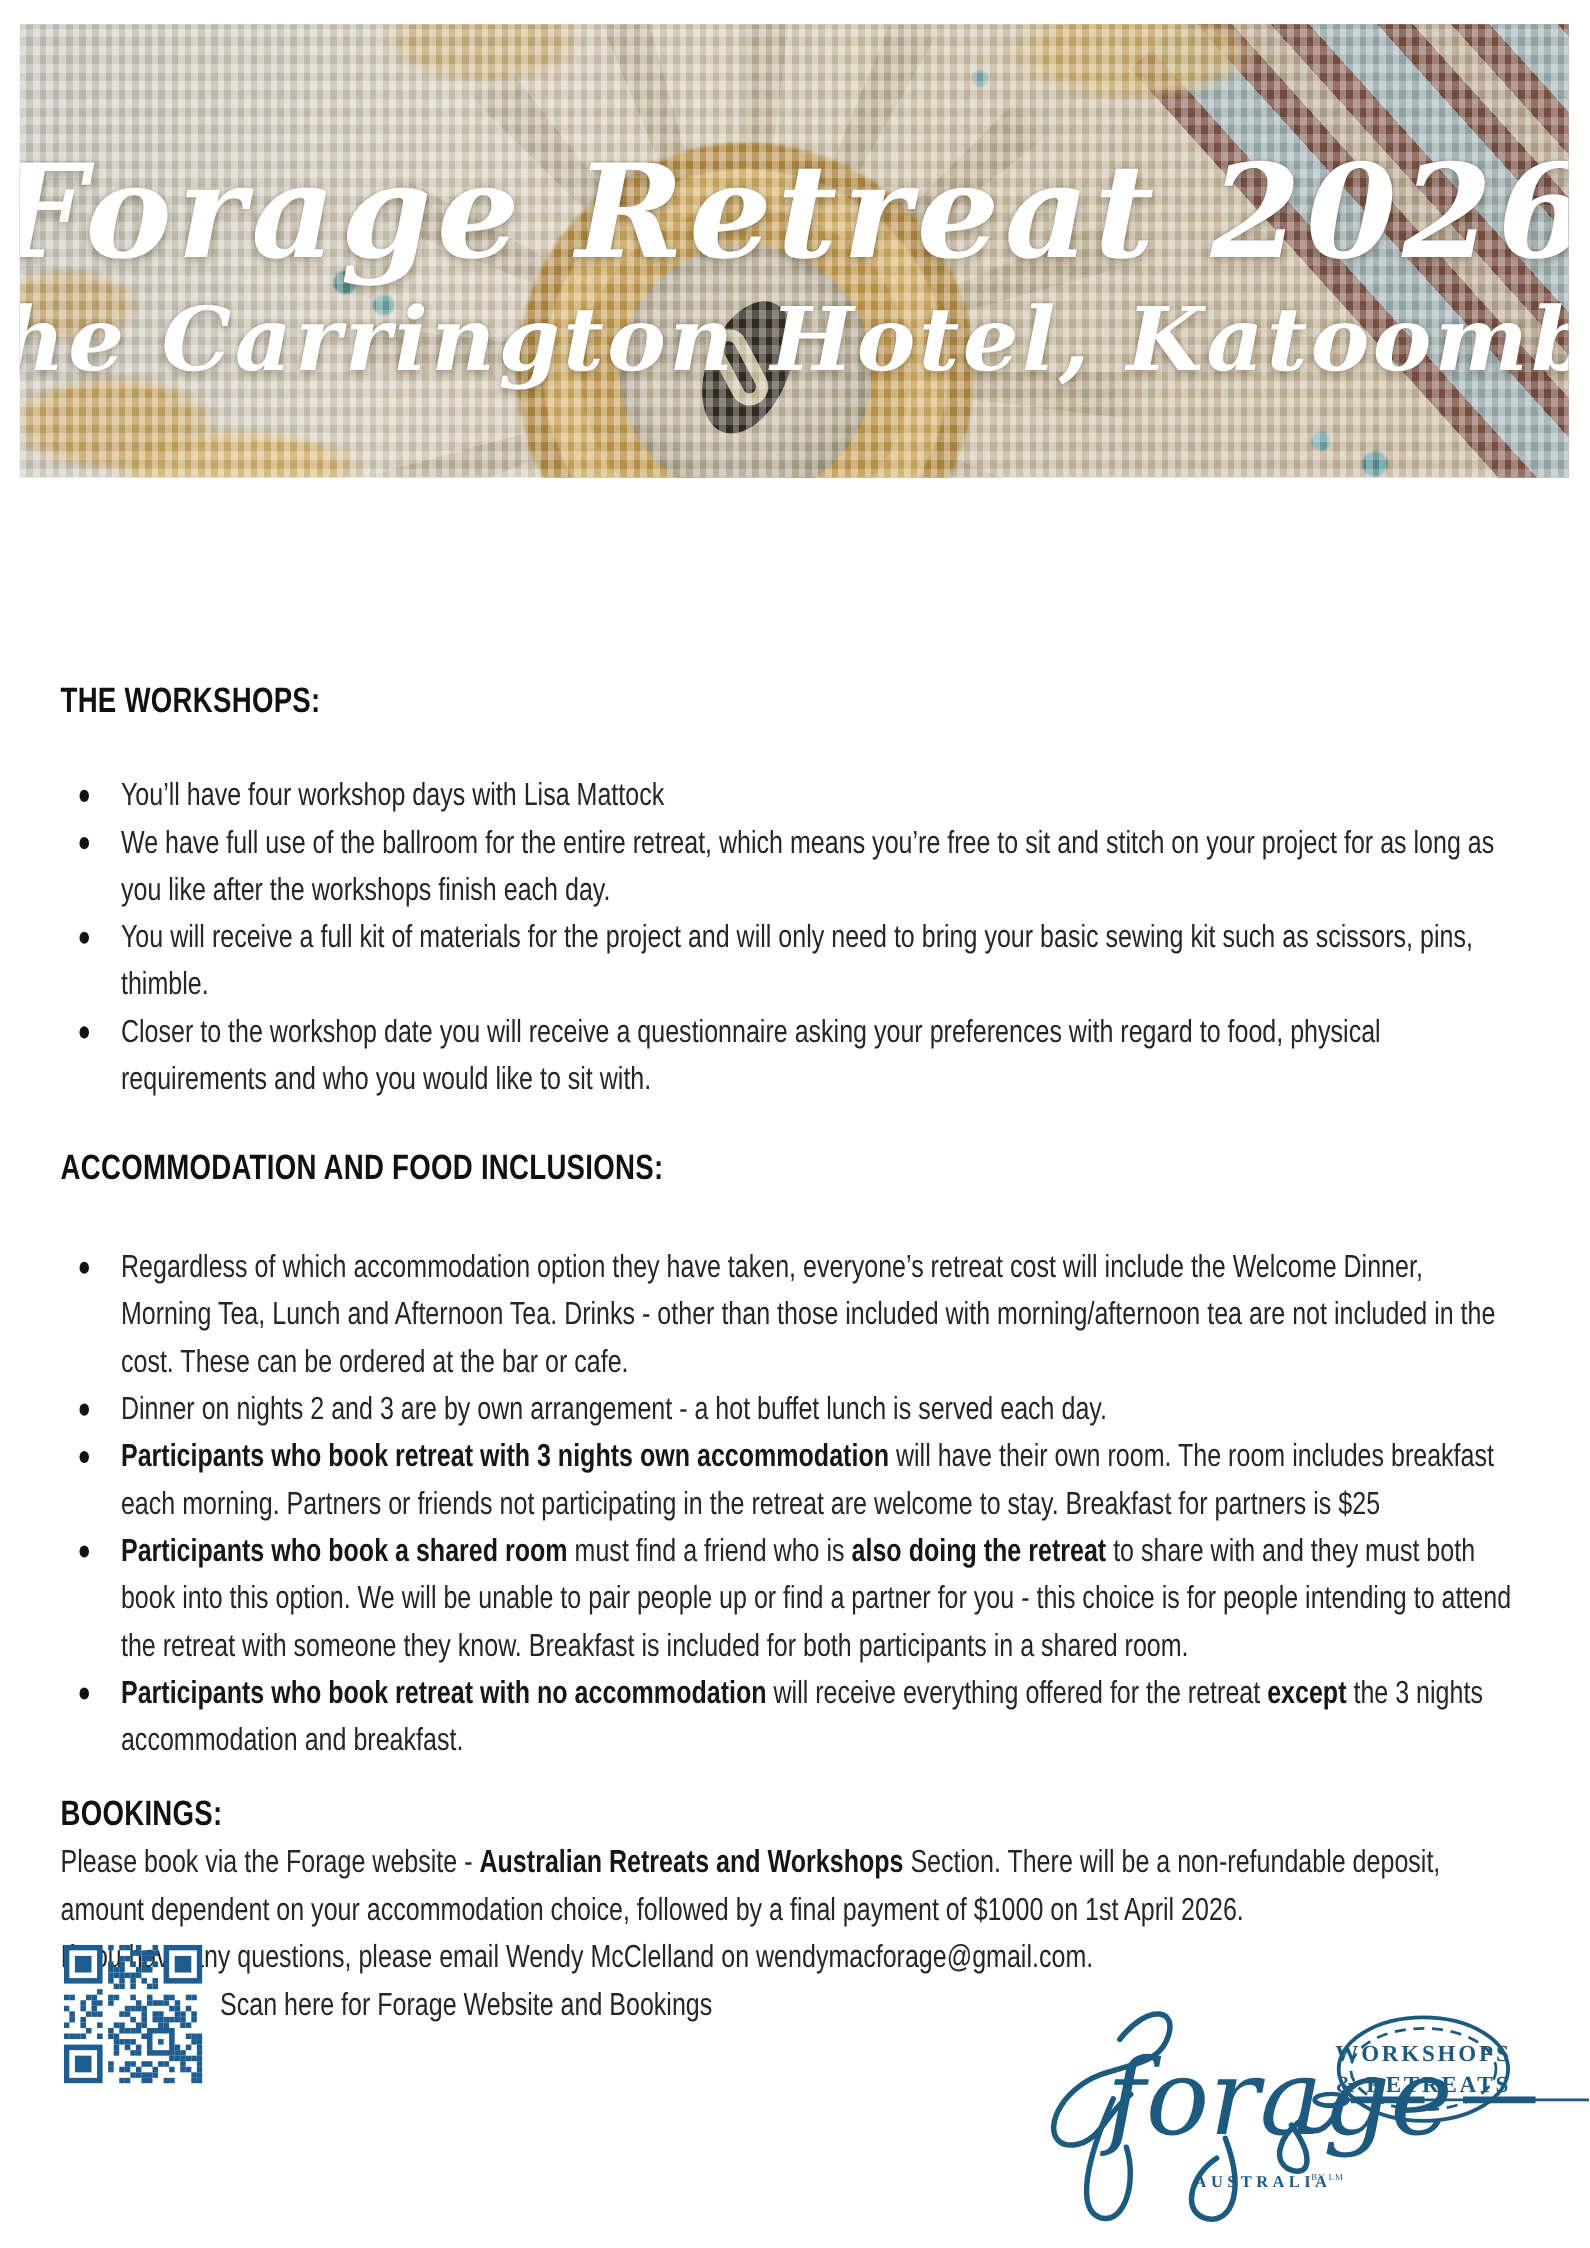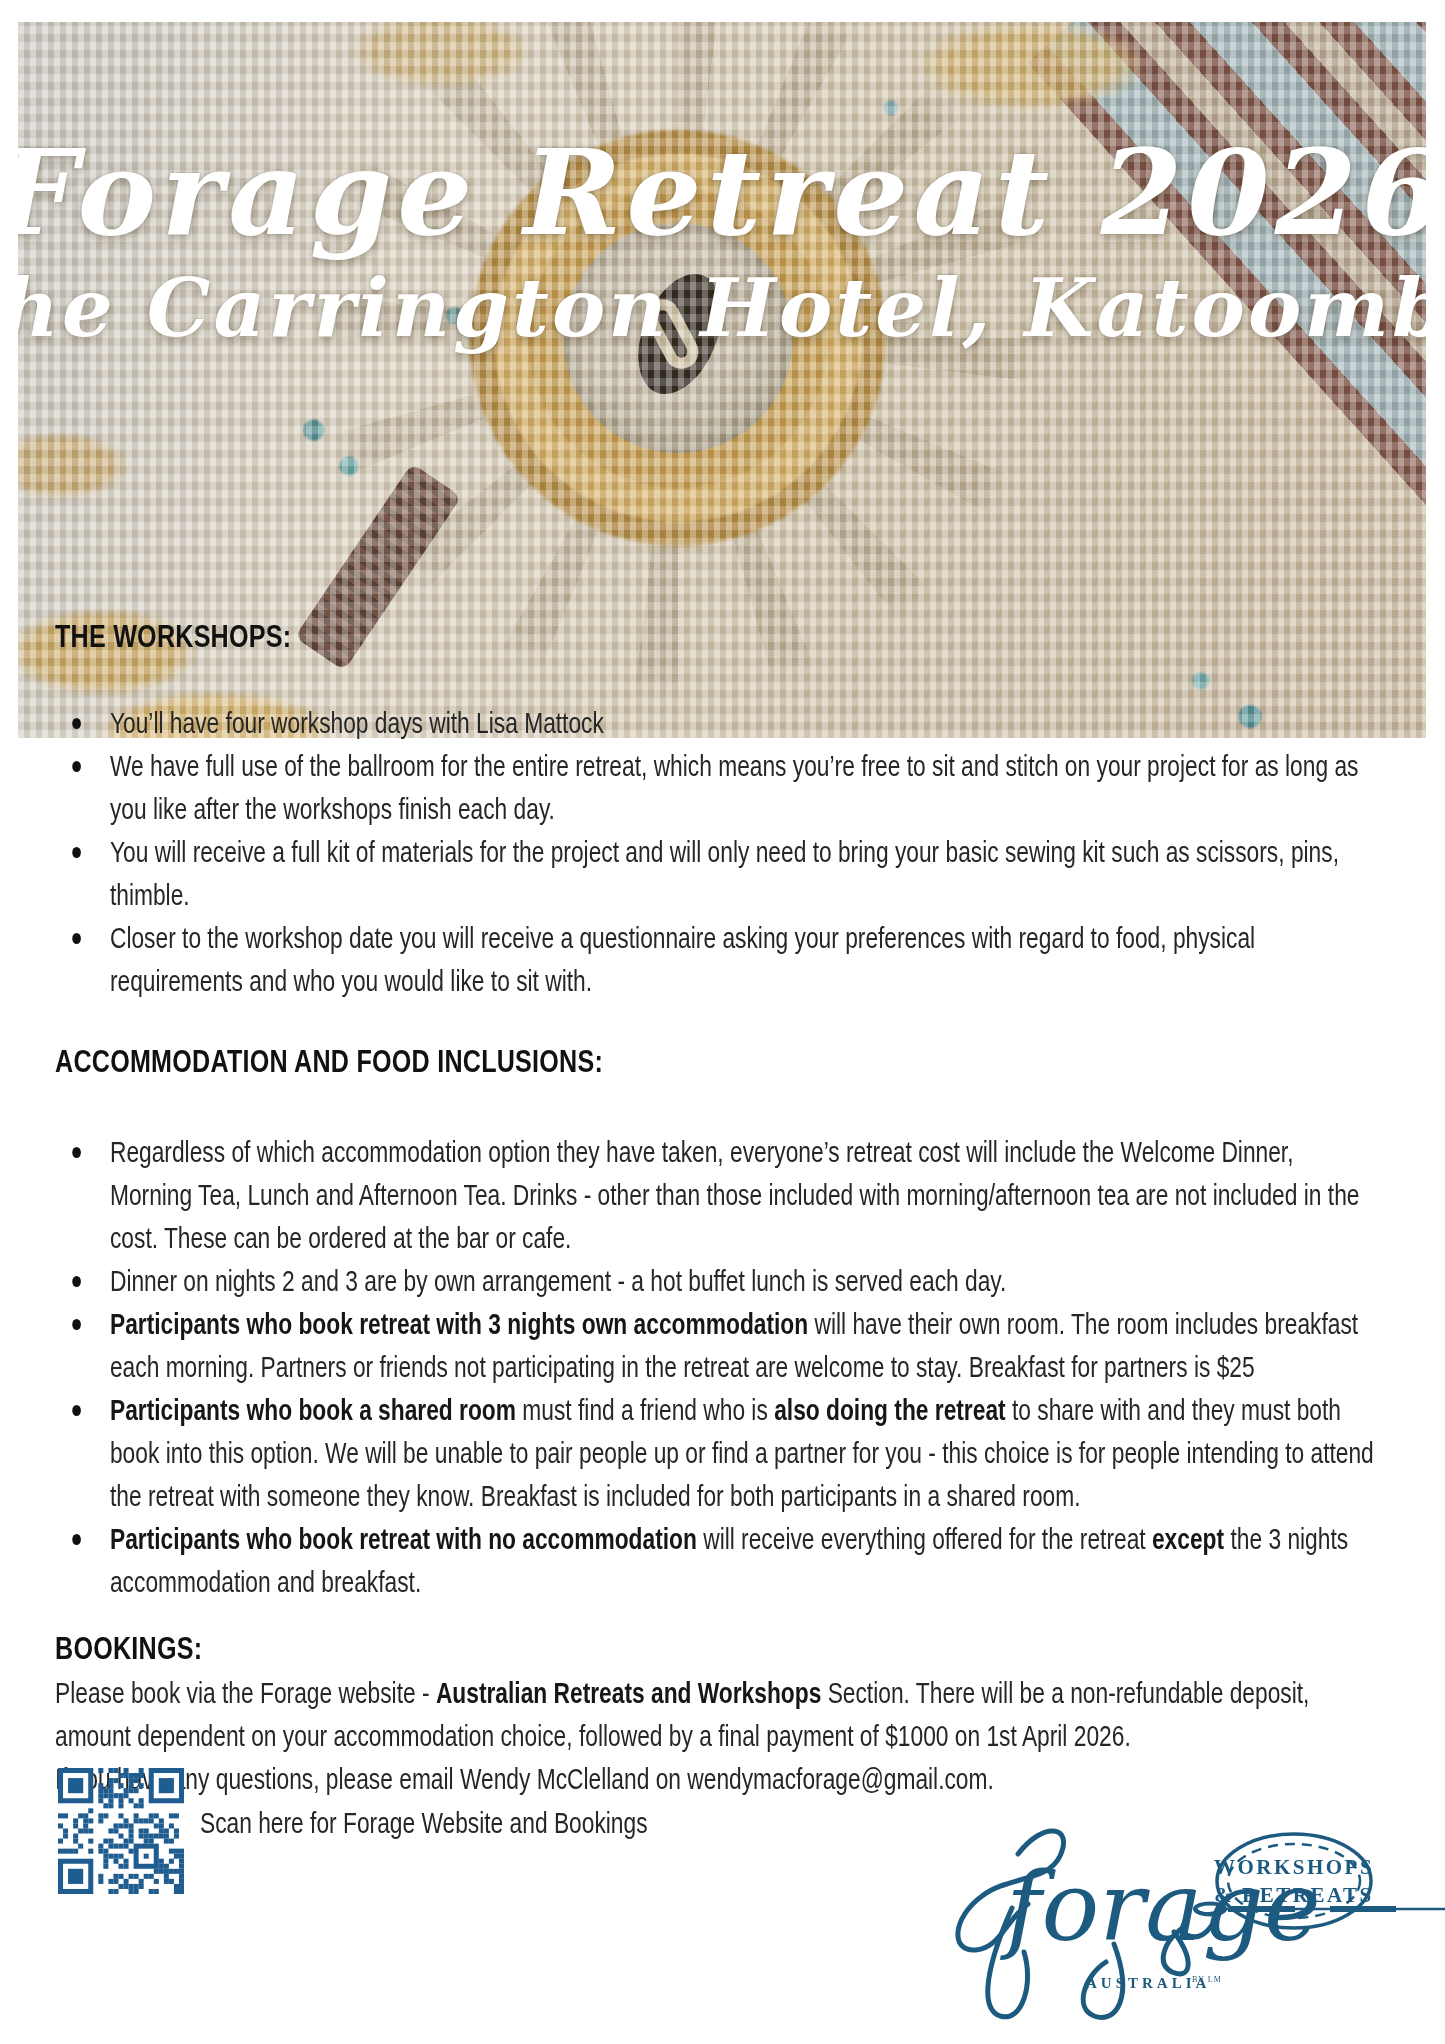--- a/index.html
+++ b/index.html
@@ -6,21 +6,21 @@
     --qr-blue:#1f5c90;
     --logo-blue:#1d5a80;
     --text:#222222;
   }
   *{box-sizing:border-box;margin:0;padding:0;}
   html,body{background:#ffffff;}
   body{font-family:"Liberation Sans",sans-serif;color:var(--text);}
   .page{position:relative;width:1445px;height:2044px;background:#ffffff;overflow:hidden;}
 
   
-  .hero{position:absolute;left:18px;top:22px;width:1408px;height:716px;overflow:hidden;
+  .hero{position:absolute;left:18px;top:22px;width:1408px;height:412px;overflow:hidden;
         background:linear-gradient(105deg,#c9c6bf 0%,#d6cdbb 28%,#cfc3aa 55%,#c6b59b 100%);}
   .weave{position:absolute;inset:0;
     background:
       repeating-linear-gradient(90deg, rgba(255,255,255,.30) 0 6px, rgba(92,80,62,.07) 6px 12px),
       repeating-linear-gradient(0deg, rgba(255,255,255,.22) 0 8px, rgba(92,80,62,.08) 8px 16px);}
   .spokes{position:absolute;left:260px;top:-84px;width:800px;height:800px;border-radius:50%;
     background:repeating-conic-gradient(rgba(128,106,74,.22) 0 7deg, rgba(255,255,255,0) 7deg 22.5deg);
     -webkit-mask-image:radial-gradient(circle, rgba(0,0,0,0) 0 150px, #000 190px 330px, rgba(0,0,0,0) 360px);
             mask-image:radial-gradient(circle, rgba(0,0,0,0) 0 150px, #000 190px 330px, rgba(0,0,0,0) 360px);}
   .gold-ring{position:absolute;left:445px;top:101px;width:430px;height:430px;border-radius:50%;

